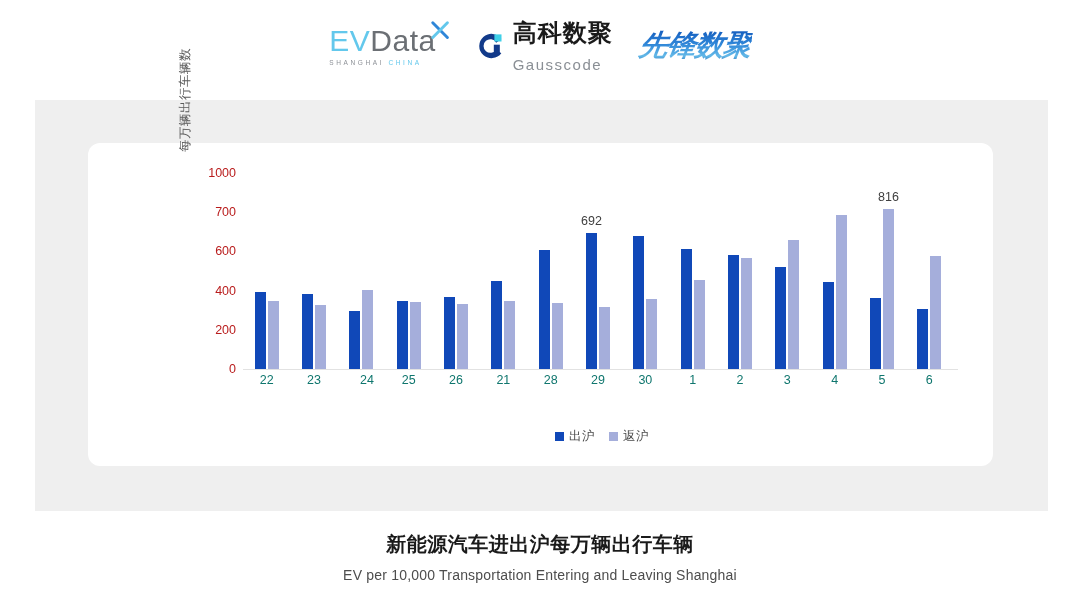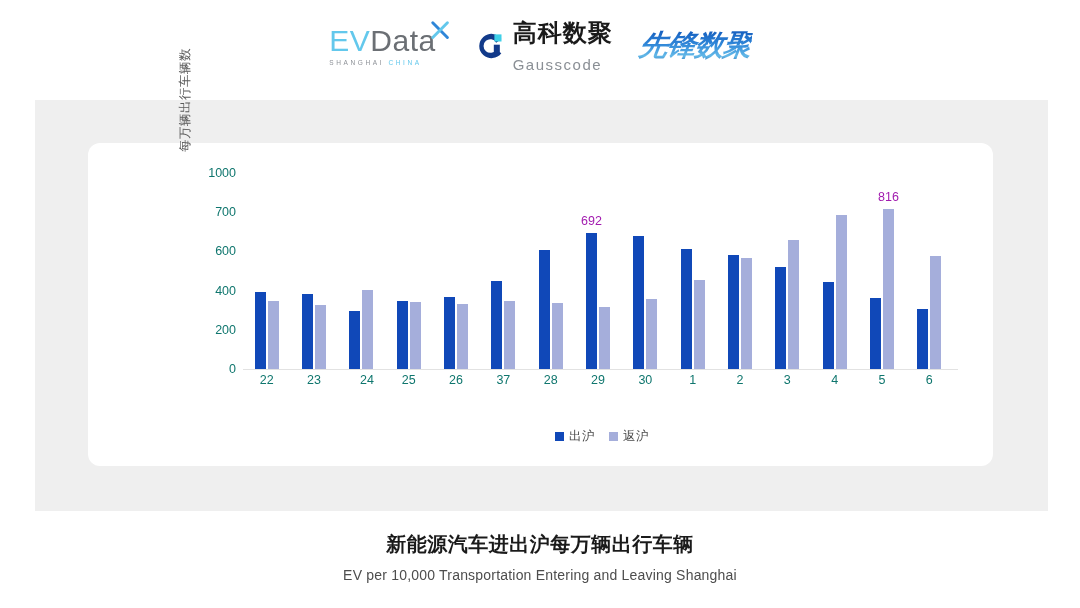--- a/index.html
+++ b/index.html
@@ -155,21 +155,21 @@
     position: absolute;
     left: 104px;
     top: 30px;
     width: 44px;
     height: 196px;
   }
   .y-tick {
     position: absolute;
     right: 0;
     font-size: 12.5px;
-    color: #0f766e;
+    color: #b91c1c;
     text-align: right;
     transform: translateY(-50%);
     white-space: nowrap;
   }
   .plot {
     position: absolute;
     left: 155px;
     top: 30px;
     width: 710px;
     height: 196px;
@@ -189,21 +189,21 @@
   }
   .bar {
     position: absolute;
     bottom: 0;
   }
   .bar.dark { background: #1048b8; }
   .bar.light { background: #a5aedb; }
   .bar-label {
     position: absolute;
     font-size: 12.5px;
-    color: #a21caf;
+    color: #404040;
     white-space: nowrap;
     transform: translateX(-50%);
     margin-top: 20px;
   }
   .x-ticks {
     position: absolute;
     left: 155px;
     top: 230px;
     width: 710px;
     height: 18px;
@@ -393,21 +393,21 @@
         <div class="bar-label" style="left: 348.5px; bottom: 140.632px;">692</div>
         <div class="bar-label" style="left: 645.5px; bottom: 164.936px;">816</div>
       </div>
 
     <div class="x-ticks" id="x-ticks">
         <div class="x-tick" style="left: 23.6667px;">22</div>
         <div class="x-tick" style="left: 71px;">23</div>
         <div class="x-tick" style="left: 124px;">24</div>
         <div class="x-tick" style="left: 165.667px;">25</div>
         <div class="x-tick" style="left: 213px;">26</div>
-        <div class="x-tick" style="left: 260.333px;">37</div>
+        <div class="x-tick" style="left: 260.333px;">21</div>
         <div class="x-tick" style="left: 307.667px;">28</div>
         <div class="x-tick" style="left: 355px;">29</div>
         <div class="x-tick" style="left: 402.333px;">30</div>
         <div class="x-tick" style="left: 449.667px;">1</div>
         <div class="x-tick" style="left: 497px;">2</div>
         <div class="x-tick" style="left: 544.333px;">3</div>
         <div class="x-tick" style="left: 591.667px;">4</div>
         <div class="x-tick" style="left: 639px;">5</div>
         <div class="x-tick" style="left: 686.333px;">6</div>
       </div>

